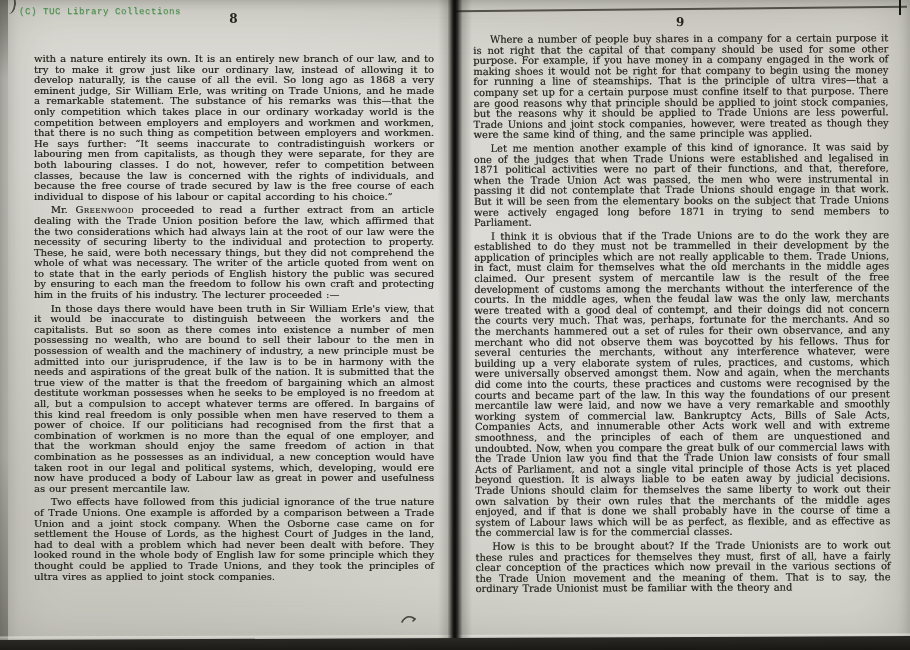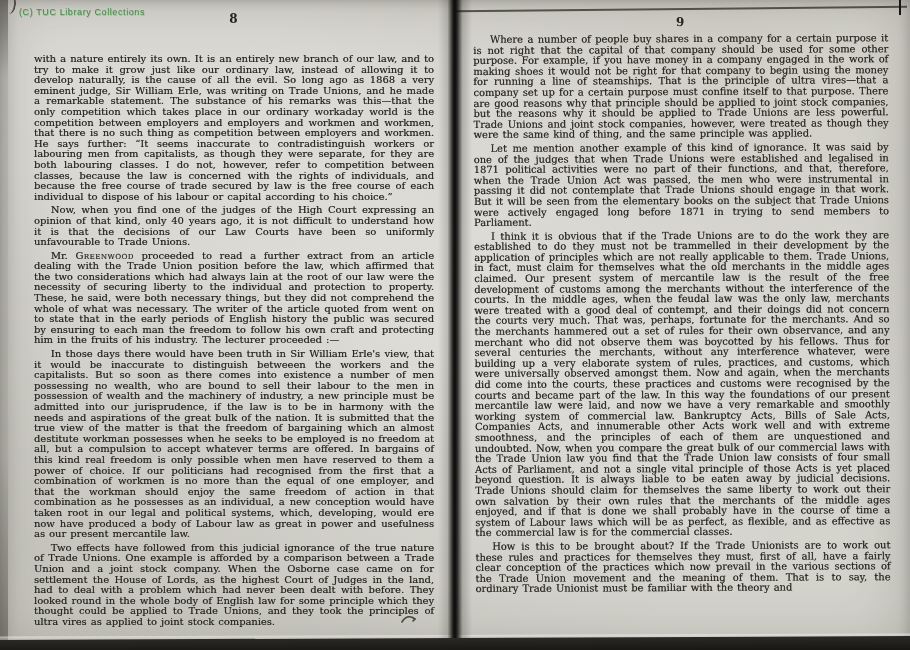--- a/index.html
+++ b/index.html
@@ -13,21 +13,21 @@
     font-family:"DejaVu Serif","Liberation Serif",serif;
     color:#26241d;
   }
   
   .scan::after{
     content:"";position:absolute;inset:0;pointer-events:none;
     box-shadow:inset 0 0 60px rgba(60,55,45,0.25), inset 6px 0 14px rgba(40,40,35,0.18), inset -4px 0 10px rgba(40,40,35,0.12);
   }
   .watermark{
     position:absolute;top:7px;left:19px;
-    font-family:Liberation Sans, sans-serif;
+    font-family:Liberation Mono, monospace;
     font-size:9px;letter-spacing:0.6px;color:#418c44;
     text-shadow:0.5px 0.5px 0 rgba(65,140,68,0.35);
     z-index:5;
   }
   .page{position:absolute;top:0;box-sizing:border-box;}
   .page-left{left:10px;width:436px;height:637px;padding:10px 12px 0 24px;}
   .page-right{left:461px;width:441px;height:637px;padding:14px 14px 0 12px;transform:rotate(-0.25deg);transform-origin:top left;}
   .page-number{
     text-align:center;font-size:12px;font-weight:bold;letter-spacing:1px;
     height:18px;line-height:18px;
@@ -96,21 +96,20 @@
 
   <div class="corner-mark"></div>
   <div class="left-edge-smudge"></div>
   <div class="top-edge-line"></div>
   <div class="corner-tick"></div>
 
   <div class="page page-left">
     <div class="page-number">8</div>
     <div class="page-text">
       <p class="no-indent">with a nature entirely its own. It is an entirely new branch of our law, and to try to make it grow just like our ordinary law, instead of allowing it to develop naturally, is the cause of all the evil. So long ago as 1868 a very eminent judge, Sir William Erle, was writing on Trade Unions, and he made a remarkable statement. The substance of his remarks was this—that the only competition which takes place in our ordinary workaday world is the competition between employers and employers and workmen and workmen, that there is no such thing as competition between employers and workmen. He says further: “It seems inaccurate to contradistinguish workers or labouring men from capitalists, as though they were separate, for they are both labouring classes. I do not, however, refer to competition between classes, because the law is concerned with the rights of individuals, and because the free course of trade secured by law is the free course of each individual to dispose of his labour or capital according to his choice.”</p>
-      <p>Now, when you find one of the judges of the High Court expressing an opinion of that kind, only 40 years ago, it is not difficult to understand how it is that the decisions of our Law Courts have been so uniformly unfavourable to Trade Unions.</p>
       <p><span>Mr. </span><span class="sc">Greenwood</span><span> proceeded to read a further extract from an article dealing with the Trade Union position before the law, which affirmed that the two considerations which had always lain at the root of our law were the necessity of securing liberty to the individual and protection to property. These, he said, were both necessary things, but they did not comprehend the whole of what was necessary. The writer of the article quoted from went on to state that in the early periods of English history the public was secured by ensuring to each man the freedom to follow his own craft and protecting him in the fruits of his industry. The lecturer proceeded :—</span></p>
       <p>In those days there would have been truth in Sir William Erle's view, that it would be inaccurate to distinguish betweeen the workers and the capitalists. But so soon as there comes into existence a number of men possessing no wealth, who are bound to sell their labour to the men in possession of wealth and the machinery of industry, a new principle must be admitted into our jurisprudence, if the law is to be in harmony with the needs and aspirations of the great bulk of the nation. It is submitted that the true view of the matter is that the freedom of bargaining which an almost destitute workman possesses when he seeks to be employed is no freedom at all, but a compulsion to accept whatever terms are offered. In bargains of this kind real freedom is only possible when men have reserved to them a power of choice. If our politicians had recognised from the first that a combination of workmen is no more than the equal of one employer, and that the workman should enjoy the same freedom of action in that combination as he possesses as an individual, a new conception would have taken root in our legal and political systems, which, developing, would ere now have produced a body of Labour law as great in power and usefulness as our present mercantile law.</p>
       <p>Two effects have followed from this judicial ignorance of the true nature of Trade Unions. One example is afforded by a comparison between a Trade Union and a joint stock company. When the Osborne case came on for settlement the House of Lords, as the highest Court of Judges in the land, had to deal with a problem which had never been dealt with before. They looked round in the whole body of English law for some principle which they thought could be applied to Trade Unions, and they took the principles of ultra vires as applied to joint stock companies.</p>
     </div>
   </div>
 
   <div class="gutter"></div>
 
   <div class="page page-right">
     <div class="page-number">9</div>

